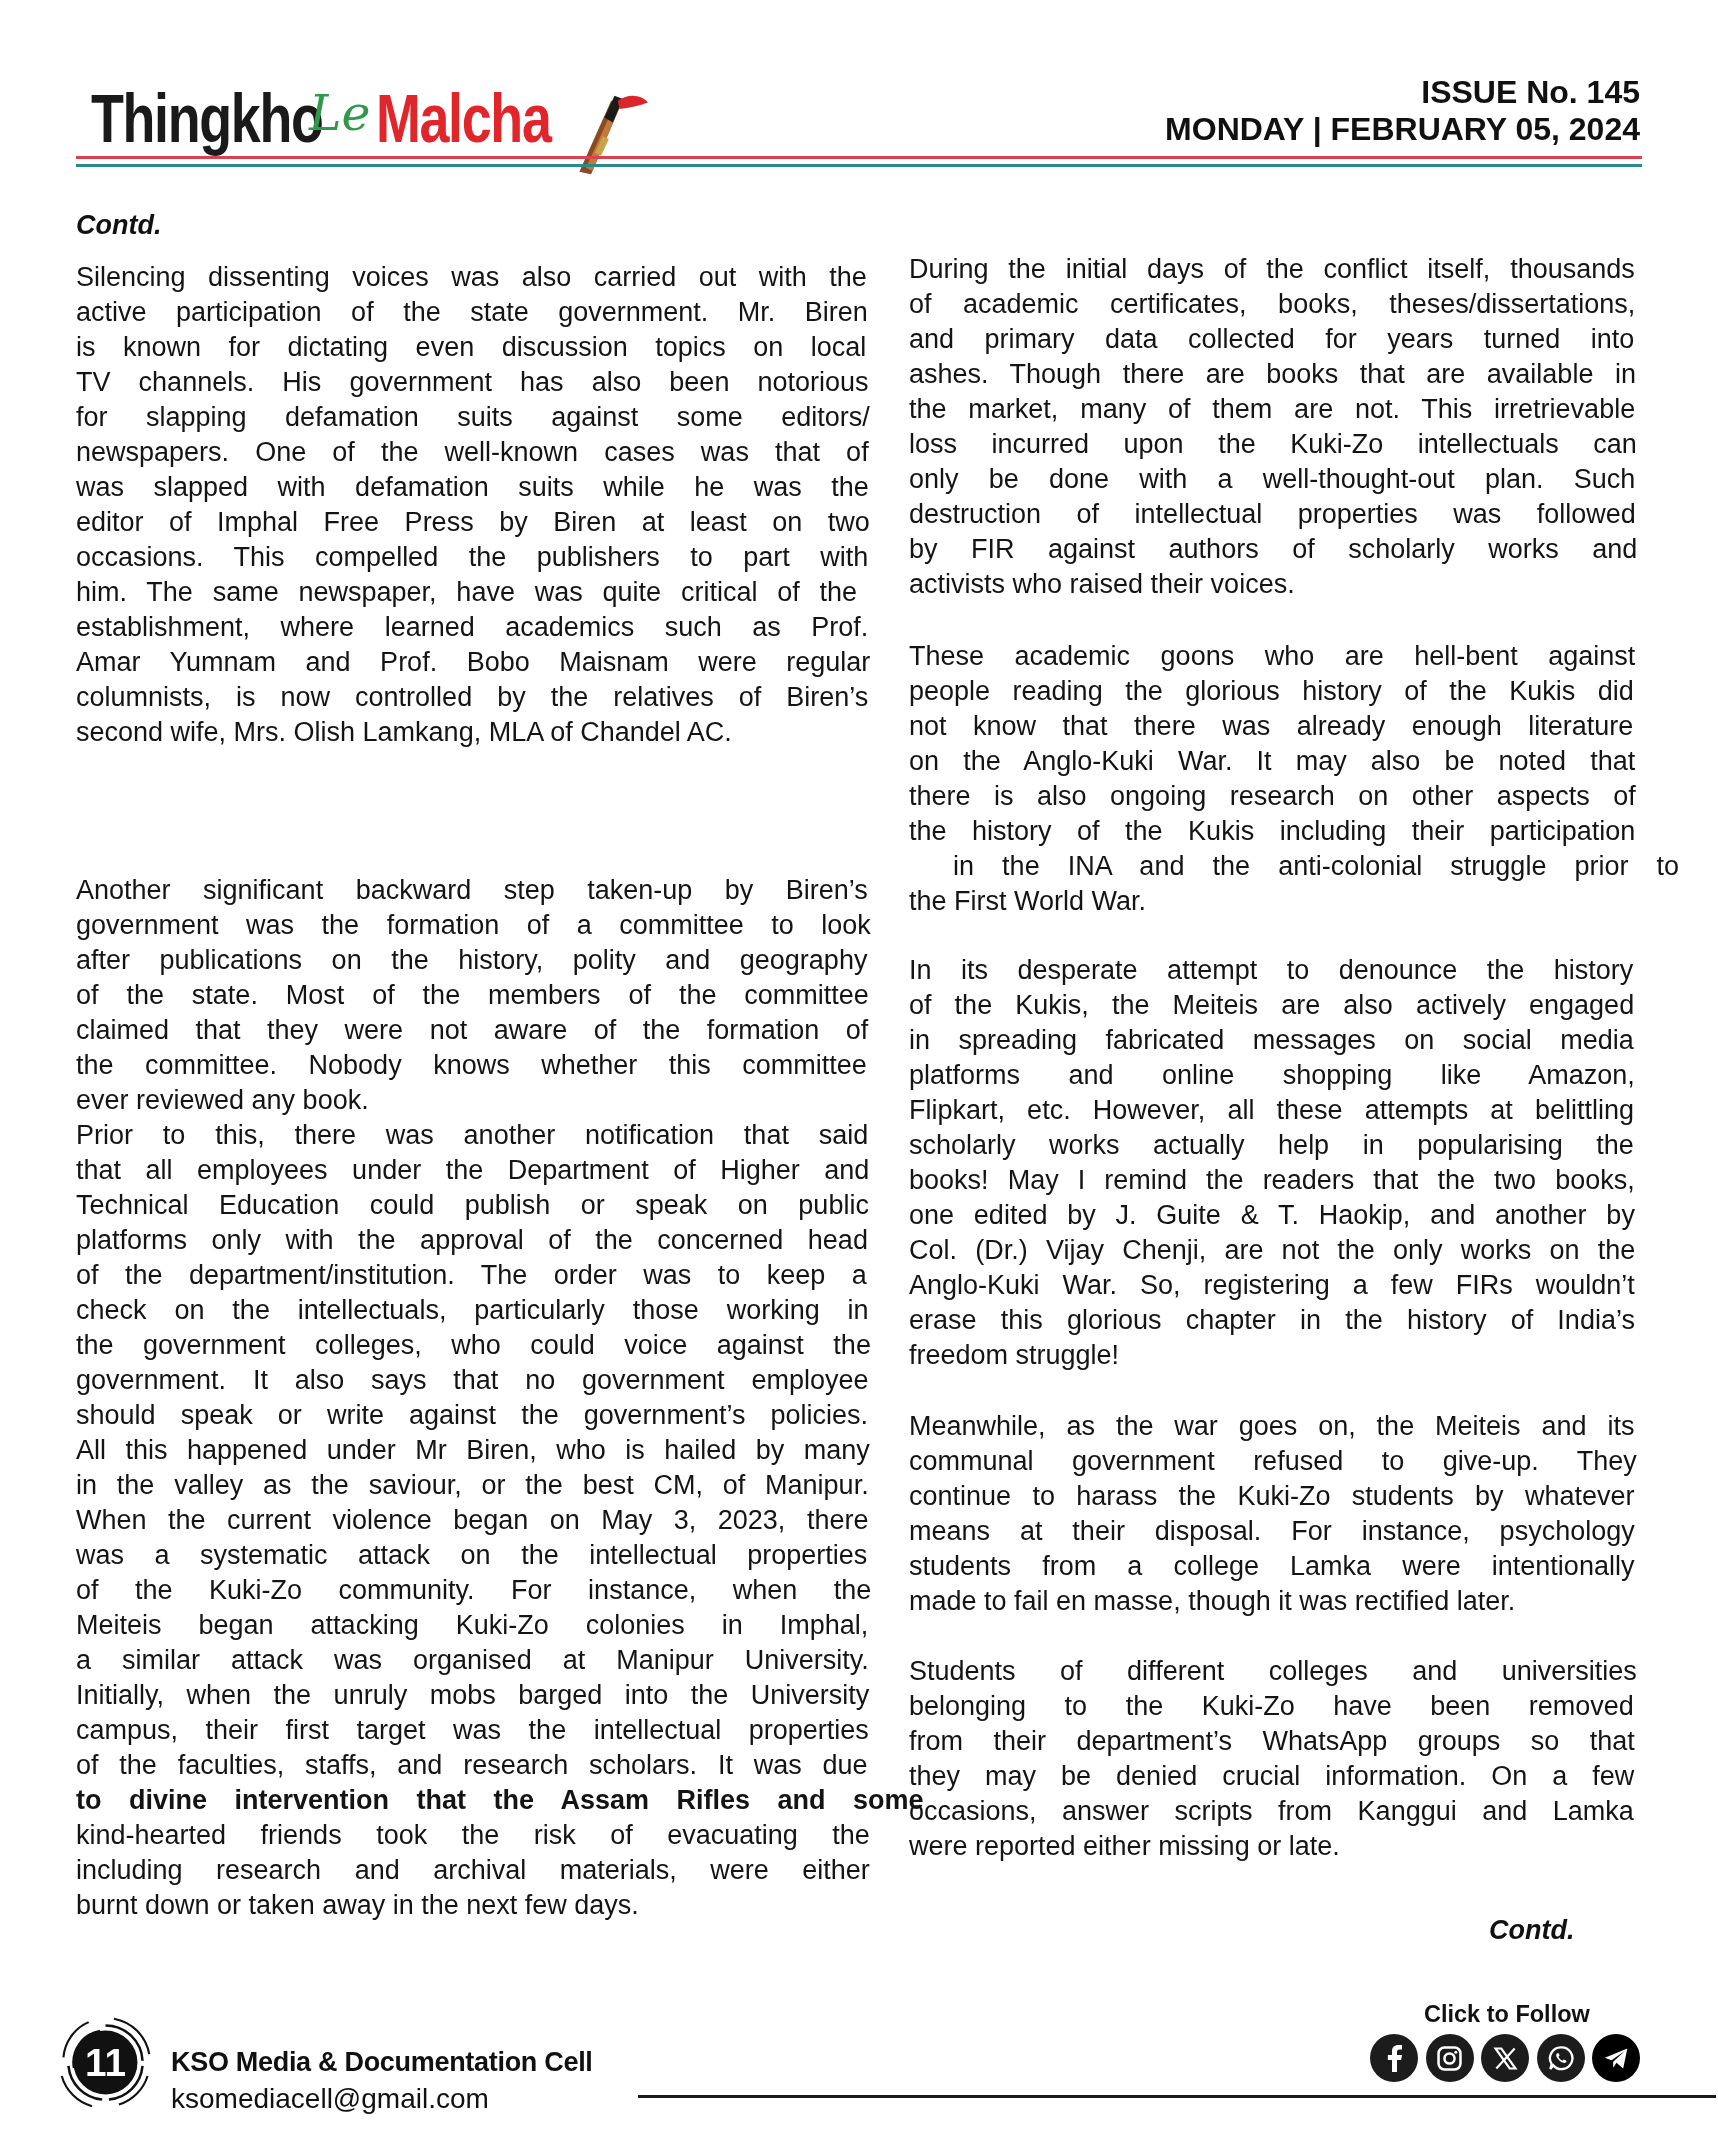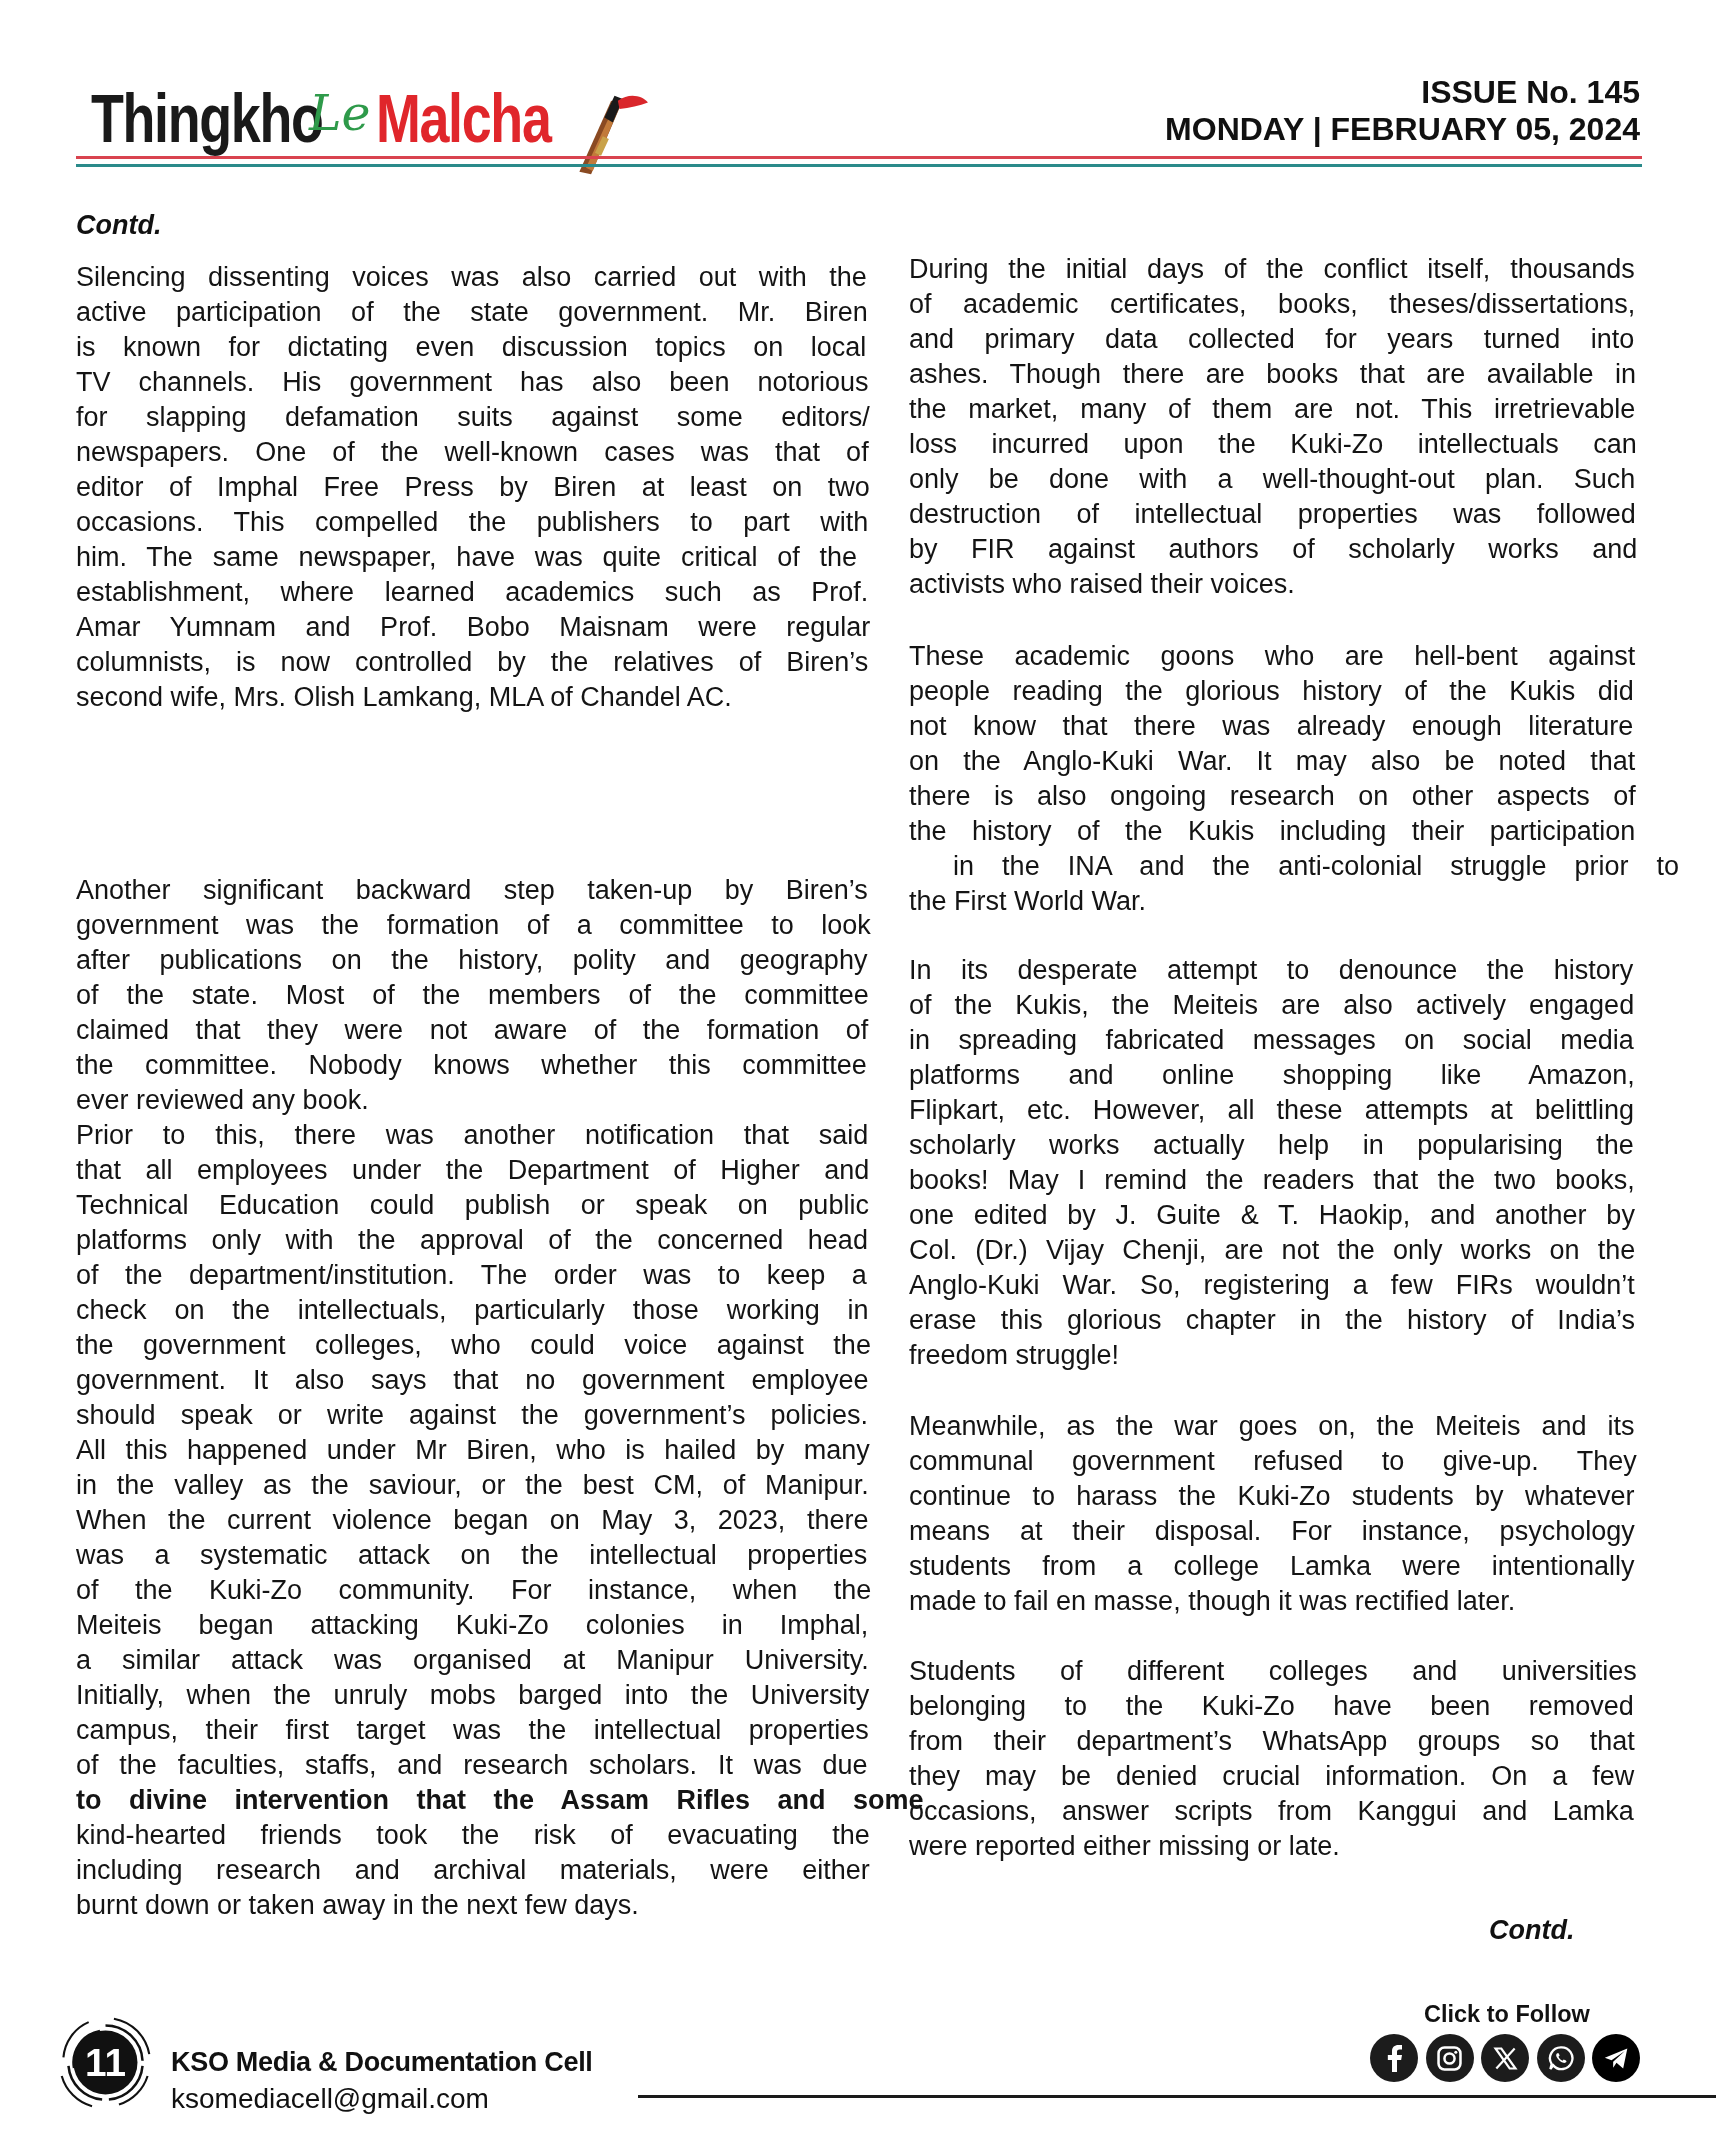--- a/index.html
+++ b/index.html
@@ -76,20 +76,21 @@
 <div class="contd" style="left:76px; top:210px;">Contd.</div>
 
 <div class="col left" style="top:260px; height:1712px;">
   <div class="para" style="top:0px;">
       <span class="ln" style="white-space: nowrap; display: block; word-spacing: 15px; text-align: left; text-align-last: left;">Silencing dissenting voices was also carried out with the</span>
       <span class="ln" style="white-space: nowrap; display: block; word-spacing: 22px; text-align: left; text-align-last: left;">active participation of the state government. Mr. Biren</span>
       <span class="ln" style="white-space: nowrap; display: block; word-spacing: 20px; text-align: left; text-align-last: left;">is known for dictating even discussion topics on local</span>
       <span class="ln" style="white-space: nowrap; display: block; word-spacing: 20.6px; text-align: left; text-align-last: left;">TV channels. His government has also been notorious</span>
       <span class="ln" style="white-space: nowrap; display: block; word-spacing: 31px; text-align: left; text-align-last: left;">for slapping defamation suits against some editors/</span>
       <span class="ln" style="white-space: nowrap; display: block; word-spacing: 18.6px; text-align: left; text-align-last: left;">newspapers. One of the well-known cases was that of</span>
+      <span class="ln" style="white-space: nowrap; display: block; word-spacing: 22px; text-align: left; text-align-last: left;">was slapped with defamation suits while he was the</span>
       <span class="ln" style="white-space: nowrap; display: block; word-spacing: 18px; text-align: left; text-align-last: left;">editor of Imphal Free Press by Biren at least on two</span>
       <span class="ln" style="white-space: nowrap; display: block; word-spacing: 23px; text-align: left; text-align-last: left;">occasions. This compelled the publishers to part with</span>
       <span class="ln" style="white-space: nowrap; display: block; word-spacing: 12.3px; text-align: left; text-align-last: left;">him. The same newspaper, have was quite critical of the</span>
       <span class="ln" style="white-space: nowrap; display: block; word-spacing: 23px; text-align: left; text-align-last: left;">establishment, where learned academics such as Prof.</span>
       <span class="ln" style="white-space: nowrap; display: block; word-spacing: 22px; text-align: left; text-align-last: left;">Amar Yumnam and Prof. Bobo Maisnam were regular</span>
       <span class="ln" style="white-space: nowrap; display: block; word-spacing: 17.5px; text-align: left; text-align-last: left;">columnists, is now controlled by the relatives of Biren’s</span>
       <span class="ln last" style="white-space: nowrap; display: block; text-align: left; text-align-last: left;">second wife, Mrs. Olish Lamkang, MLA of Chandel AC.</span>
     </div>
   <div class="para" style="top:613px;">
       <span class="ln" style="white-space: nowrap; display: block; word-spacing: 25px; text-align: left; text-align-last: left;">Another significant backward step taken-up by Biren’s</span>

